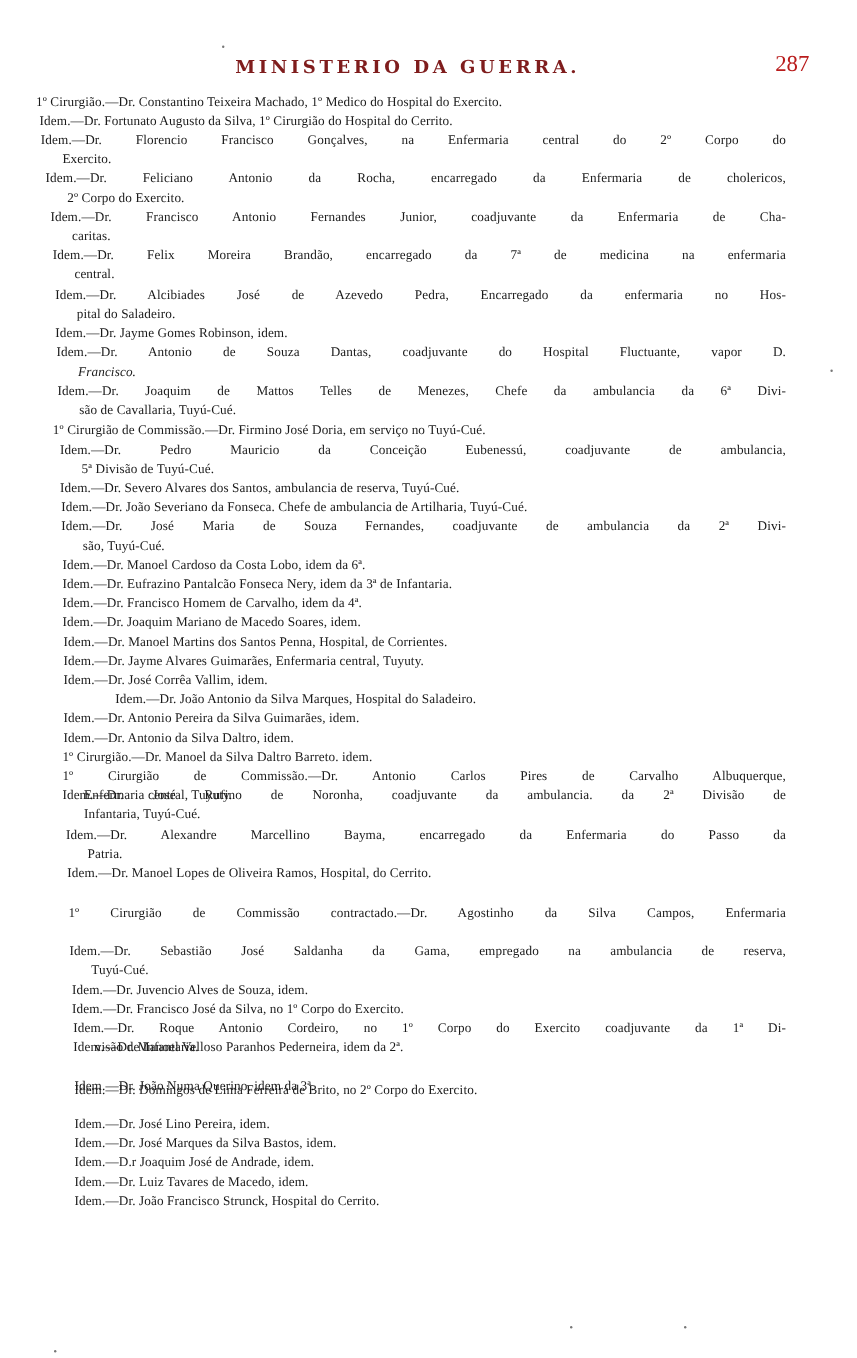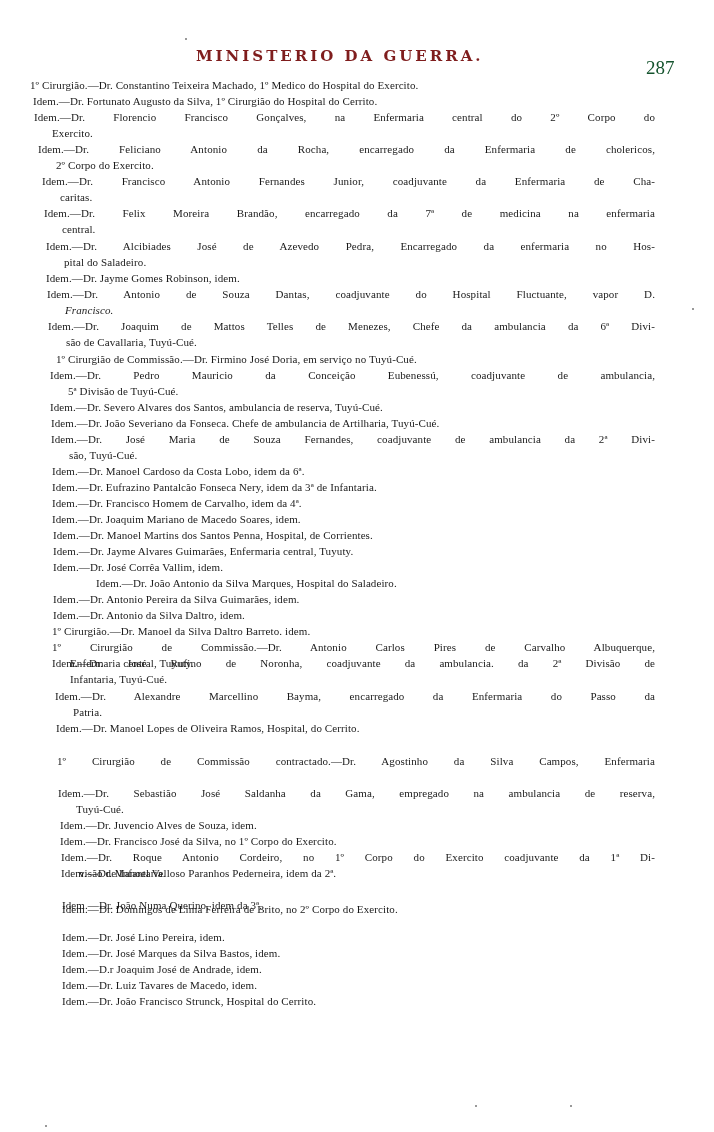--- a/index.html
+++ b/index.html
@@ -1,21 +1,21 @@
 <!DOCTYPE html>
 <html><head>
 <meta charset="utf-8">
 <style>
   html, body { margin: 0; padding: 0; background: #ffffff; }
   body { width: 714px; height: 1132px; position: relative; overflow: hidden;
          font-family: "Liberation Serif", "DejaVu Serif", serif; color: #1a1a1a; }
   .page { position: absolute; left: 0; top: 0; width: 714px; height: 1132px; }
   .running-head { position: absolute; top: 47px; left: 196px; font-size: 15px; font-weight: bold;
                   letter-spacing: 3px; font-family: "DejaVu Serif", serif; color: #7f1d1d; }
-  .page-number { position: absolute; top: 57px; left: 646px; font-size: 19px; color: #14532d;
+  .page-number { position: absolute; top: 43px; left: 646px; font-size: 19px; color: #b91c1c;
                  font-family: "Liberation Serif", serif; }
   .entry { position: absolute; width: 640px; font-size: 11px; line-height: 16.2px;
            text-align: justify; text-align-last: left; letter-spacing: 0.1px; }
   .entry .first { display: block; white-space: nowrap; }
   .entry .cont { display: block; padding-left: 18px; white-space: nowrap; }
   .entry .justify { text-align: justify; text-align-last: justify; white-space: normal; }
   .em { font-style: italic; }
   .speck { position: absolute; width: 2px; height: 2px; background: #777; border-radius: 1px; }
 </style>
 </head>
@@ -55,21 +55,21 @@
         <span class="first">Idem.—Dr. Jayme Gomes Robinson, idem.</span>
       </div>
       <div class="entry" style="top: 286px; left: 47px; width: 608px;">
         <span class="first justify">Idem.—Dr. Antonio de Souza Dantas, coadjuvante do Hospital Fluctuante, vapor D.</span>
         <span class="cont em">Francisco.</span>
       </div>
       <div class="entry" style="top: 318px; left: 48px; width: 607px;">
         <span class="first justify">Idem.—Dr. Joaquim de Mattos Telles de Menezes, Chefe da ambulancia da 6ª Divi-</span>
         <span class="cont">são de Cavallaria, Tuyú-Cué.</span>
       </div>
-      <div class="entry" style="top: 351px; left: 56px; width: 607px;">
+      <div class="entry" style="top: 351px; left: 44px; width: 607px;">
         <span class="first">1º Cirurgião de Commissão.—Dr. Firmino José Doria, em serviço no Tuyú-Cué.</span>
       </div>
       <div class="entry" style="top: 367px; left: 50px; width: 605px;">
         <span class="first justify">Idem.—Dr. Pedro Mauricio da Conceição Eubenessú, coadjuvante de ambulancia,</span>
         <span class="cont">5ª Divisão de Tuyú-Cué.</span>
       </div>
       <div class="entry" style="top: 399px; left: 50px; width: 605px;">
         <span class="first">Idem.—Dr. Severo Alvares dos Santos, ambulancia de reserva, Tuyú-Cué.</span>
       </div>
       <div class="entry" style="top: 415px; left: 51px; width: 604px;">

